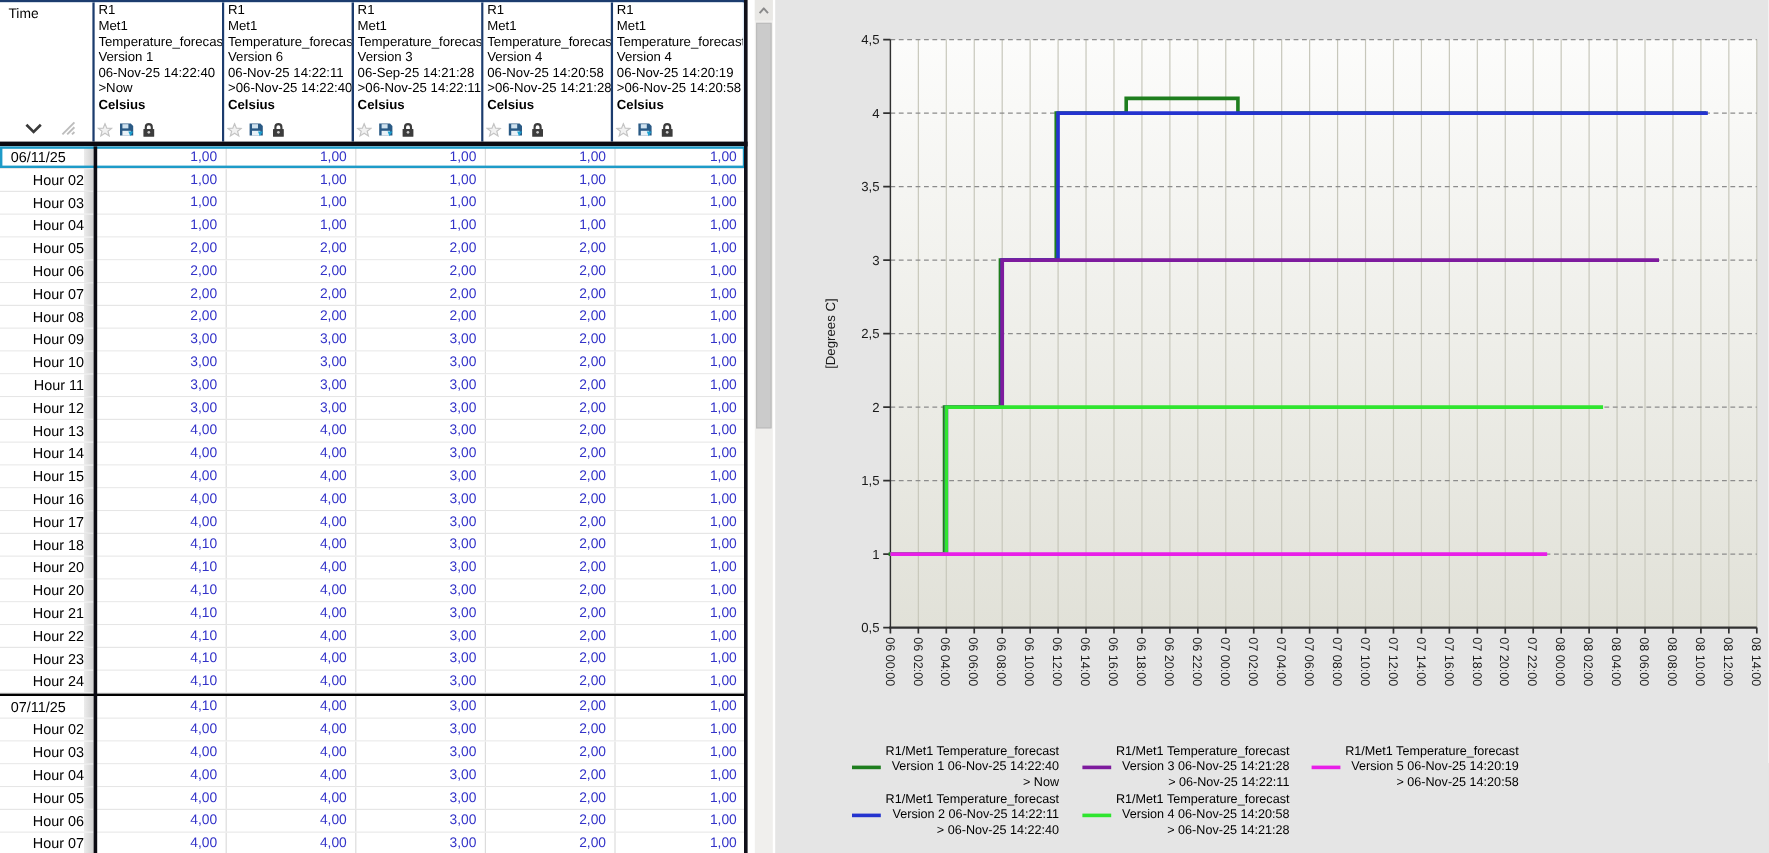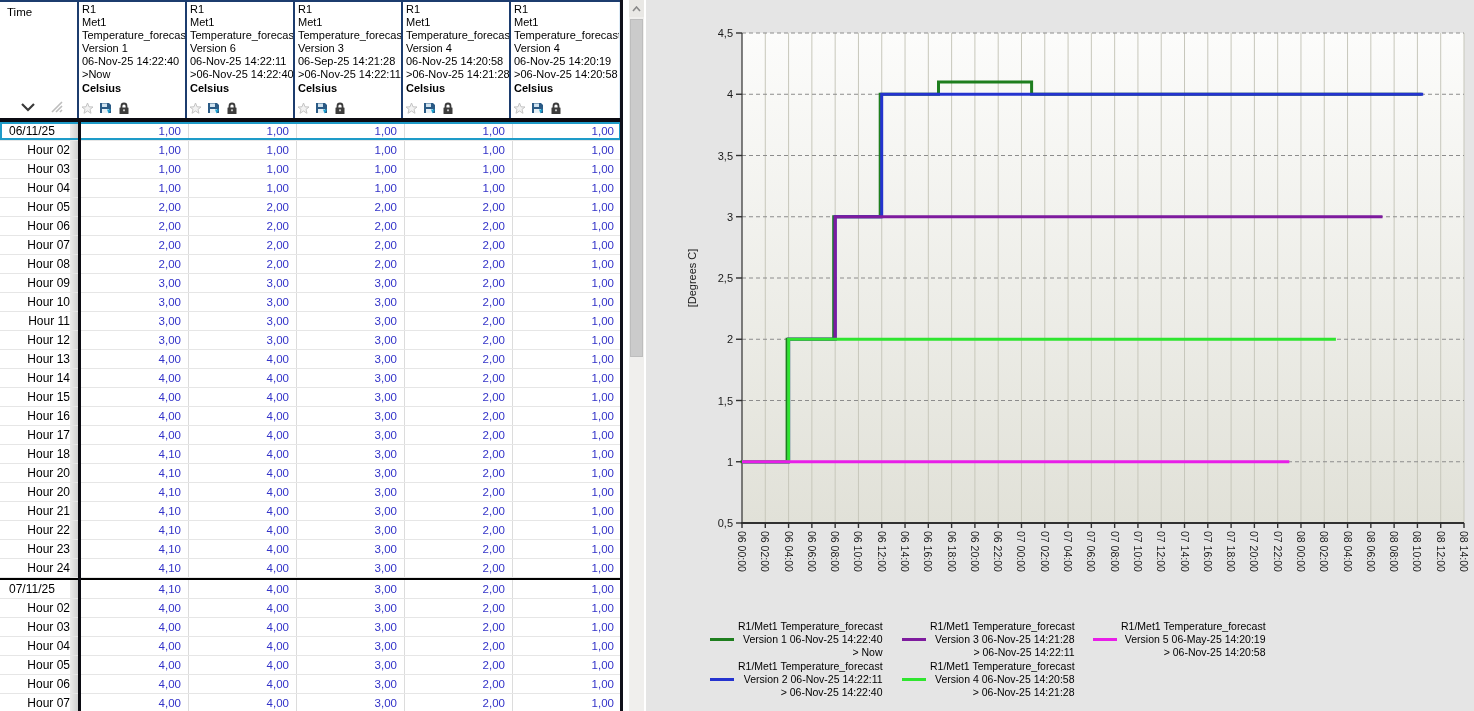--- a/index.html
+++ b/index.html
@@ -688,20 +688,20 @@
           <div class="legend-text">
             <div>R1/Met1 Temperature_forecast</div>
             <div>Version 4 06-Nov-25 14:20:58</div>
             <div>&gt; 06-Nov-25 14:21:28</div>
           </div>
         </div>
         <div class="legend-entry" style="left: 447px; top: 620px;">
           <div class="legend-swatch" style="background: rgb(232, 30, 232);"></div>
           <div class="legend-text">
             <div>R1/Met1 Temperature_forecast</div>
-            <div>Version 5 06-May-25 14:20:19</div>
+            <div>Version 5 06-Nov-25 14:20:19</div>
             <div>&gt; 06-Nov-25 14:20:58</div>
           </div>
         </div>
       </div>
   </div>
 
 </div>
 
 </body></html>

